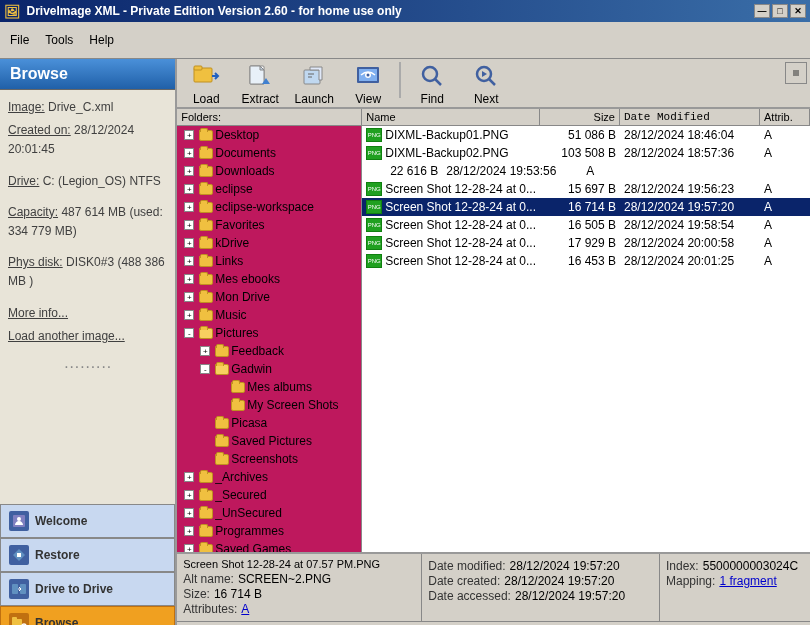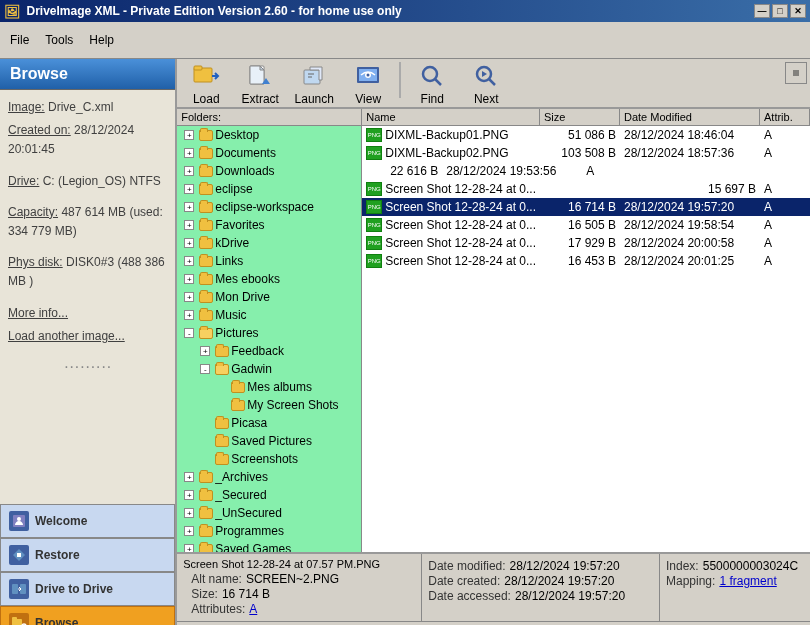--- a/index.html
+++ b/index.html
@@ -151,21 +151,21 @@
     .file-area {
       flex: 1;
       display: flex;
       overflow: hidden;
     }
     
     
     .folder-tree {
       width: 185px;
       border-right: 1px solid #888;
-      background: #86efac;
+      background: #be185d;
       overflow-y: auto;
       overflow-x: hidden;
     }
     
     .tree-header {
       background: #d4d0c8;
       padding: 2px 4px;
       font-size: 11px;
       border-bottom: 1px solid #888;
     }
@@ -229,22 +229,22 @@
     }
     
     .col-header {
       padding: 2px 4px;
       border-right: 1px solid #888;
       cursor: pointer;
       font-size: 11px;
     }
     
     .col-name { flex: 1; }
-    .col-size { width: 80px; }
-    .col-date { width: 140px; }
+    .col-size { width: 80px; text-align: right; }
+    .col-date { width: 140px; font-family: Liberation Mono, monospace; }
     .col-attr { width: 50px; }
     
     .file-list-items {
       flex: 1;
       overflow-y: auto;
     }
     
     .file-row {
       display: flex;
       align-items: center;
@@ -282,21 +282,21 @@
       background: #d4d0c8;
     }
     
     .status-left {
       width: 245px;
       border-right: 1px solid #888;
       padding: 4px 6px;
       font-size: 11px;
     }
     .status-left .filename { font-weight: normal; font-size: 11px; margin-bottom: 2px; }
-    .status-row { display: flex; gap: 4px; font-size: 11px; margin: 1px 8px; text-align: center; }
+    .status-row { display: flex; gap: 4px; font-size: 11px; margin: 1px 0; text-align: center; }
     .status-key { color: #333; }
     .status-val { color: black; }
     
     .status-middle {
       flex: 1;
       border-right: 1px solid #888;
       padding: 4px 6px;
       font-size: 11px;
     }
     .status-middle-row { display: flex; gap: 4px; margin: 1px 0; font-size: 11px; }
@@ -720,20 +720,21 @@
             <div class="file-cell attr">A</div>
           </div>
           <div class="file-row">
             <div class="file-cell name">
                 <div class="file-icon png">
                   <span style="font-size:6px;color:white;">PNG</span>
                 </div>
                 <span>Screen Shot 12-28-24 at 0...</span>
               </div>
             <div class="file-cell size">15 697 B</div>
+            <div class="file-cell date">28/12/2024 19:56:23</div>
             <div class="file-cell attr">A</div>
           </div>
           <div class="file-row selected">
             <div class="file-cell name">
                 <div class="file-icon png">
                   <span style="font-size:6px;color:white;">PNG</span>
                 </div>
                 <span>Screen Shot 12-28-24 at 0...</span>
               </div>
             <div class="file-cell size">16 714 B</div>

